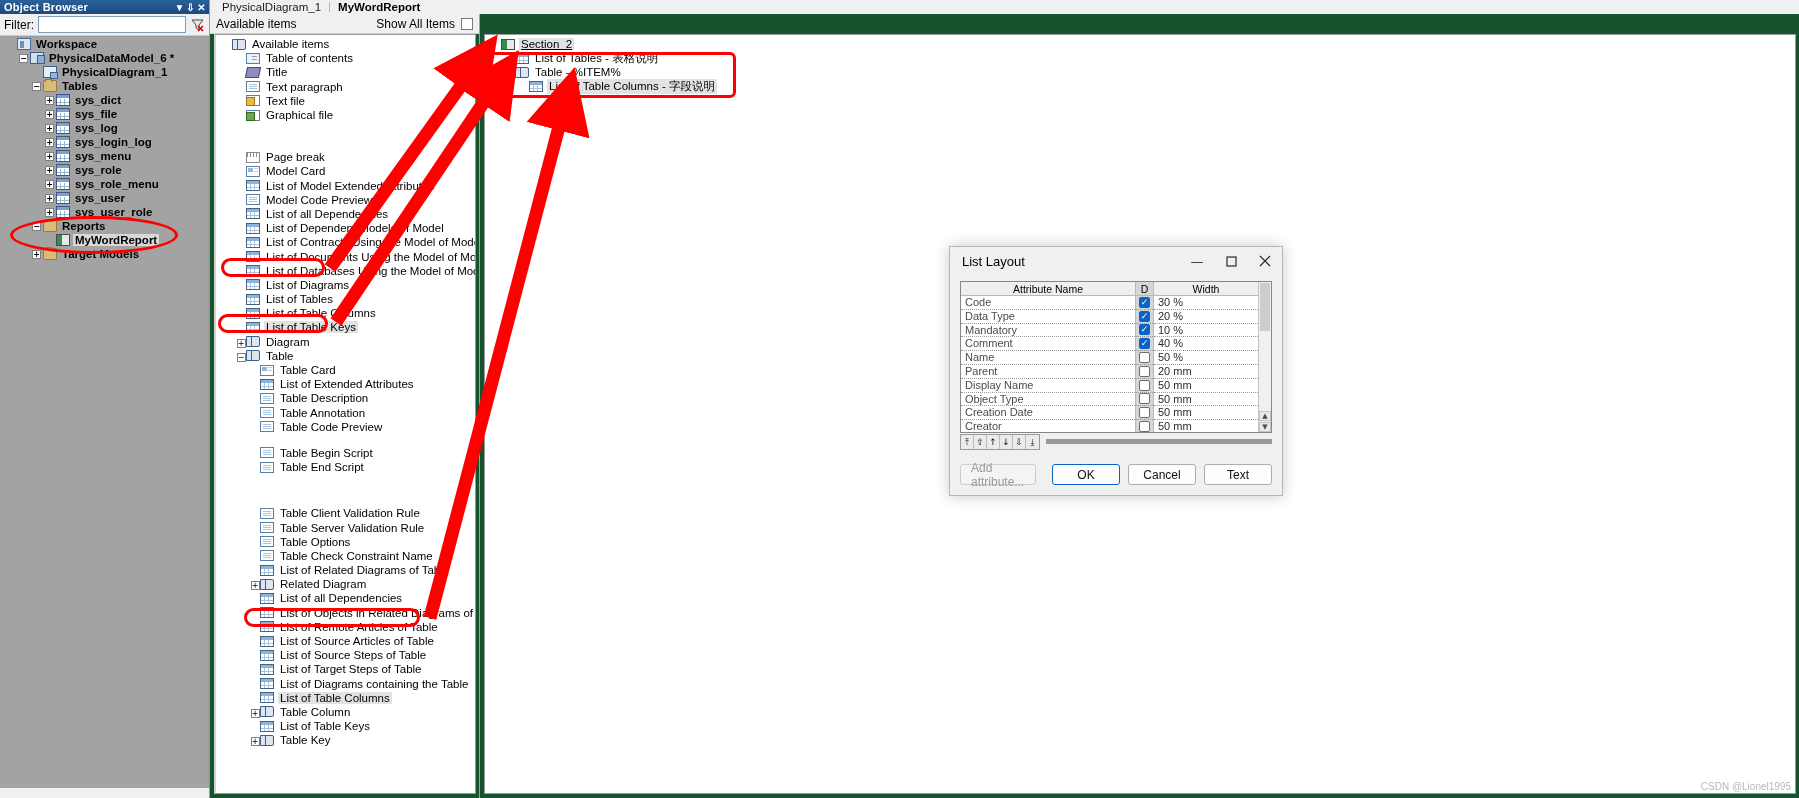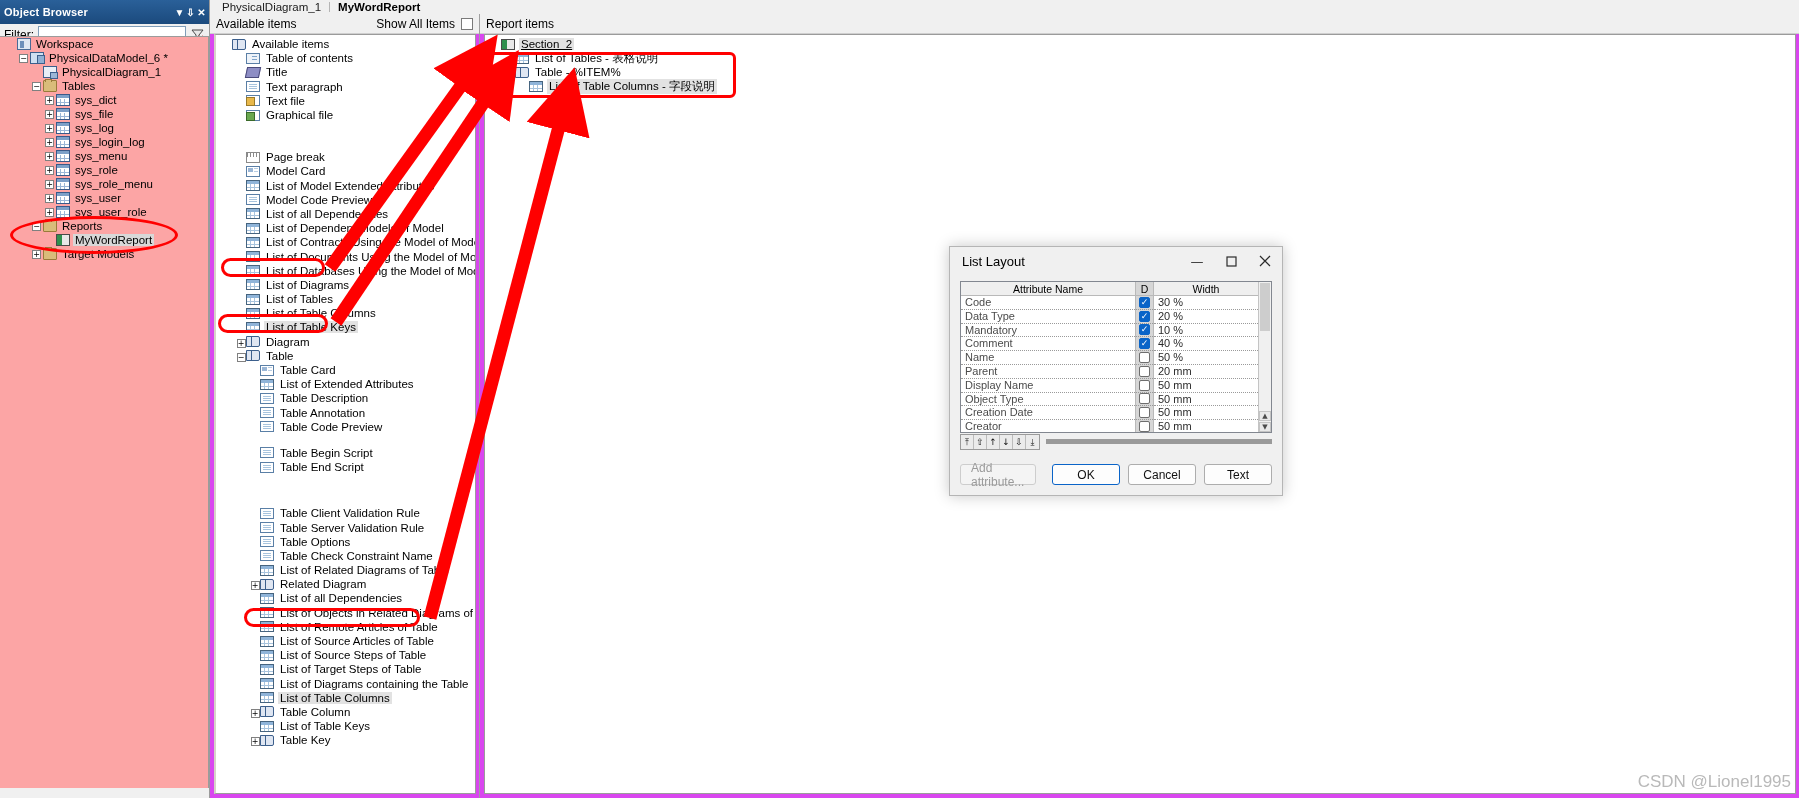--- a/index.html
+++ b/index.html
@@ -14,21 +14,21 @@
     position:relative;
   }
 
   
   #objbrowser {
     position:absolute; left:0; top:0; width:210px; height:798px;
     background:#f0f0f0;
     border-right:1px solid #9b9b9b;
   }
   #ob-titlebar {
-    height:24px; background:linear-gradient(#2a6099,#1b4a7d);
+    height:14px; background:linear-gradient(#2a6099,#1b4a7d);
     color:#fff; font-size:11px; font-weight:bold;
     display:flex; align-items:center; padding:0 2px;
     position:relative;
   }
   #ob-titlebar .ob-title { flex:1; padding-left:2px; letter-spacing:.2px;}
   #ob-titlebar .tb-btn { width:11px; text-align:center; font-size:10px; cursor:pointer; color:#fff;}
   #ob-filterbar {
     height:22px; display:flex; align-items:center; gap:4px;
     padding:2px 4px; background:#f0f0f0;
     border-bottom:1px solid #cfcfcf;
@@ -37,22 +37,23 @@
   #ob-filterbar input {
     flex:1; height:17px; font-size:11px; font-family:"Liberation Sans", sans-serif;
     border:1px solid #7f9db9; padding:1px 2px; background:#fff;
   }
   .icon-btn {
     width:16px; height:17px; display:inline-flex; align-items:center; justify-content:center;
     cursor:pointer;
   }
   #ob-tree {
     position:absolute; top:36px; left:0; right:0; bottom:10px;
-    background:#fca5a5; border:1px solid #9b9b9b; border-left:0; border-bottom:0;
+    background:#a3a3a3; border:1px solid #9b9b9b; border-left:0; border-bottom:0;
     overflow:hidden;
+    font-weight:bold;
   }
   .trow { height:14px; display:flex; align-items:center; white-space:nowrap; font-size:11.5px;}
   .trow .exp {
     width:9px; height:9px; margin-right:2px; flex:0 0 9px;
     border:1px solid #808080; background:#fff; font-size:8px; line-height:7px;
     text-align:center; color:#000; font-family:"DejaVu Sans", sans-serif; cursor:pointer;
   }
   .trow .exp.none { border:0; background:transparent; }
   .trow .ic { flex:0 0 14px; width:14px; height:12px; margin-right:3px; position:relative;}
   .trow .lab { padding:0 2px; }
@@ -88,21 +89,21 @@
   #tabstrip .tab {
     padding:0 8px 0 8px; height:14px; line-height:14px; cursor:pointer;
     position:relative;
   }
   #tabstrip .tab.inactive { color:#202020; }
   #tabstrip .tab.active { font-weight:bold; }
   #tabstrip .tabsep { width:1px; height:10px; background:#b5b5b5; align-self:center;}
 
   #panes { position:absolute; left:0; top:14px; right:0; bottom:0; display:flex; }
 
-  .pane { position:relative; background:#d946ef; }
+  .pane { position:relative; background:#14532d; }
   #pane-available { width:270px; border-right:1px solid #a0a0a0; }
   #pane-report { flex:1; }
 
   .pane-head {
     height:20px; display:flex; align-items:center;
     background:#f0f0f0; border-bottom:1px solid #cfcfcf;
     font-size:12px; padding:0 6px; gap:6px;
   }
   .pane-head .ph-title { }
   .pane-head .spacer { flex:1; }
@@ -236,21 +237,21 @@
     font-family:"Liberation Sans", sans-serif;
     background:#fdfdfd; border:1px solid #adadad; border-radius:3px; cursor:pointer;
     display:flex; align-items:center; justify-content:center; color:#111;
   }
   .btn.primary { border-color:#0a64c8; }
   .btn.disabled { color:#9a9a9a; background:#f4f4f4; border-color:#cdcdcd; cursor:default;}
   #dlg-buttons .gap { flex:1; }
 
   
   #watermark {
-    position:absolute; right:8px; bottom:6px; font-size:17px; color:#b9b9b9;
+    position:absolute; right:8px; bottom:6px; font-size:10px; color:#b9b9b9;
   }
 </style>
 </head>
 <body>
 
 <div id="objbrowser">
   <div id="ob-titlebar">
     <span class="ob-title">Object Browser</span>
     <span class="tb-btn">▼</span>
     <span class="tb-btn">⇩</span>
@@ -597,23 +598,20 @@
             <div class="irow" style="padding-left: 30px;">
               <span class="gut"><span class="pm">+</span></span>
               <span class="ii ii-book"></span>
               <span class="ilab">Table Key</span>
             </div>
           </div>
       </div>
     </div>
 
     <div class="pane" id="pane-report">
-      <div class="pane-head">
-        <span class="ph-title">Report items</span>
-      </div>
       <div class="pane-body">
         <div class="ilist" id="report-list">
             <div class="irow" style="padding-left: 2px; text-decoration: underline;">
               <span class="gut"></span>
               <span class="ii ic-report"></span>
               <span class="ilab sel">Section_2</span>
             </div>
             <div class="irow" style="padding-left: 16px;">
               <span class="gut"></span>
               <span class="ii ii-grid"></span>

